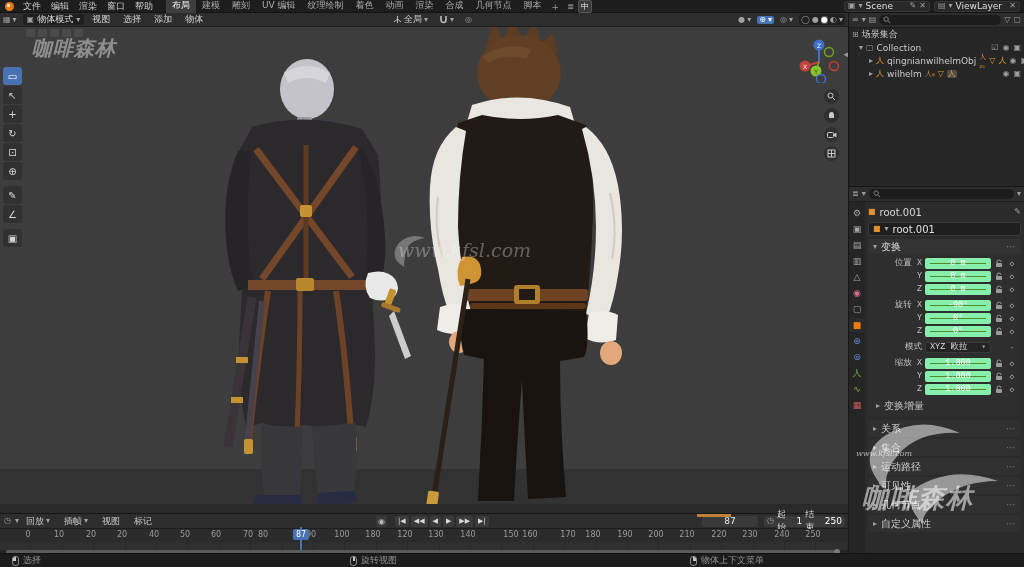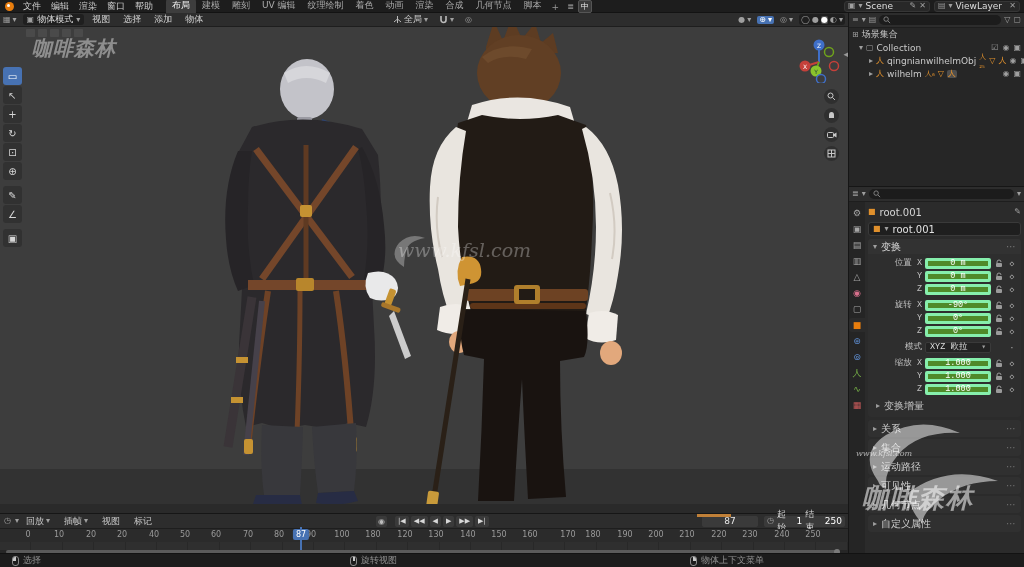--- a/index.html
+++ b/index.html
@@ -93,21 +93,21 @@
   .panel { background:#2e2e2e; border-radius:3px; margin-bottom:3px; overflow:hidden; }
   .panel-head { height:15px; background:#323232; display:flex; align-items:center; gap:4px;
     padding:0 5px; color:#d8d8d8; }
   .panel-head .dots { margin-left:auto; color:#777; }
   .panel-body { padding:3px 4px 4px; }
   .tgroup { margin-bottom:4px;font-family:Liberation Mono, monospace; }
   .trow { display:flex; align-items:center; height:12px; margin-bottom:1px; gap:3px; }
   .tlabel { width:50px; text-align:right; color:#c0c0c0; font-size:8.5px; flex:none; }
   .tfield { flex:1; height:11px; border-radius:2px; color:#fff; font-size:8.5px;
     display:flex; align-items:center; justify-content:center; }
-  .tfield.green { background:#4f8a29; border:3px solid #86efac; }
+  .tfield.green { background:#4f8a29; border:5px solid #86efac; }
   .tfield.dark { background:#232323; border:1px solid #3a3a3a; justify-content:space-between; padding:0 4px; color:#ddd; }
   .lockcol { width:10px; flex:none; display:flex; justify-content:center; }
   .kfcol { width:10px; flex:none; text-align:center; color:#b5b5b5; font-size:8px; }
   .subrow { display:flex; align-items:center; gap:4px; height:14px; color:#c0c0c0; padding-left:4px; }
   .section { height:17px; background:#303030; border-radius:3px; margin-bottom:2px;
     display:flex; align-items:center; gap:4px; padding:0 5px; color:#cfcfcf; }
   .section .dots { margin-left:auto; color:#6f6f6f; }
   .wm-bottomright { position:absolute; right:0; bottom:10px; width:176px; height:120px;
     pointer-events:none; z-index:40; color:#fff; }
   .wm-bottomright .site { position:absolute; left:8px; top:26px; font-size:8px; opacity:.6;
@@ -701,28 +701,28 @@
   </div>
   <div class="tl-ruler">
     <span class="tick" style="left:28px">0</span>
     <span class="tick" style="left:59px">10</span>
     <span class="tick" style="left:91px">20</span>
     <span class="tick" style="left:122px">20</span>
     <span class="tick" style="left:154px">40</span>
     <span class="tick" style="left:185px">50</span>
     <span class="tick" style="left:216px">60</span>
     <span class="tick" style="left:248px">70</span>
-    <span class="tick" style="left:279px">80</span>
+    <span class="tick" style="left:263px">80</span>
     <span class="tick" style="left:311px">90</span>
     <span class="tick" style="left:342px">100</span>
     <span class="tick" style="left:373px">180</span>
     <span class="tick" style="left:405px">120</span>
     <span class="tick" style="left:436px">130</span>
     <span class="tick" style="left:468px">140</span>
-    <span class="tick" style="left:499px">150</span>
+    <span class="tick" style="left:511px">150</span>
     <span class="tick" style="left:530px">160</span>
     <span class="tick" style="left:568px">170</span>
     <span class="tick" style="left:593px">180</span>
     <span class="tick" style="left:625px">190</span>
     <span class="tick" style="left:656px">200</span>
     <span class="tick" style="left:687px">210</span>
     <span class="tick" style="left:719px">220</span>
     <span class="tick" style="left:750px">230</span>
     <span class="tick" style="left:782px">240</span>
     <span class="tick" style="left:813px">250</span>

